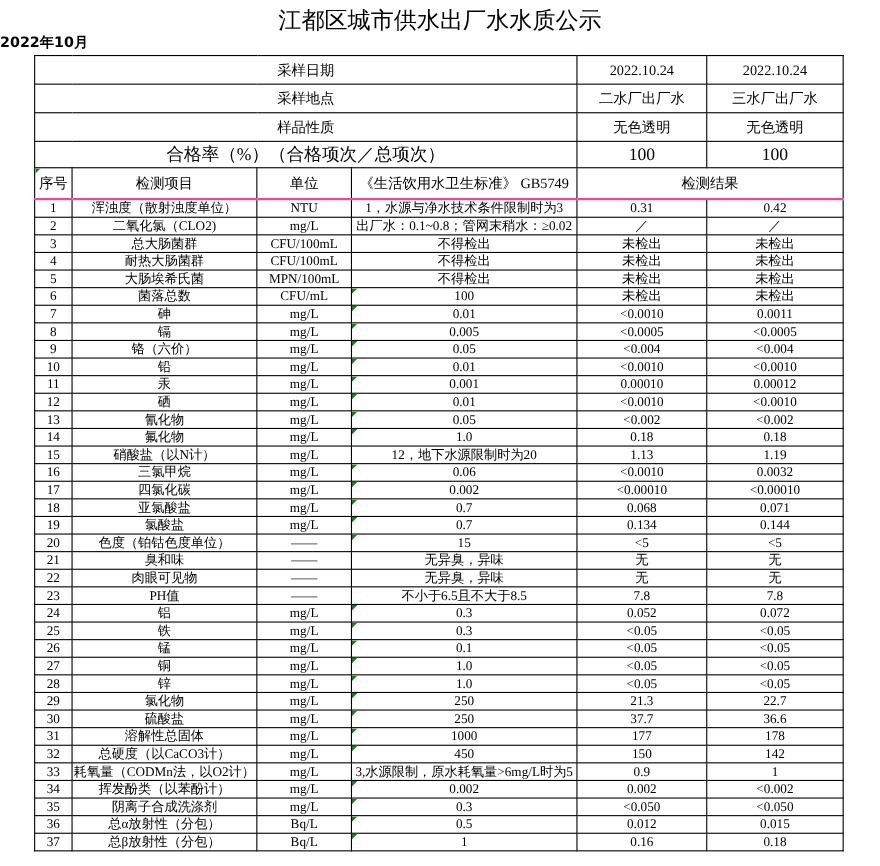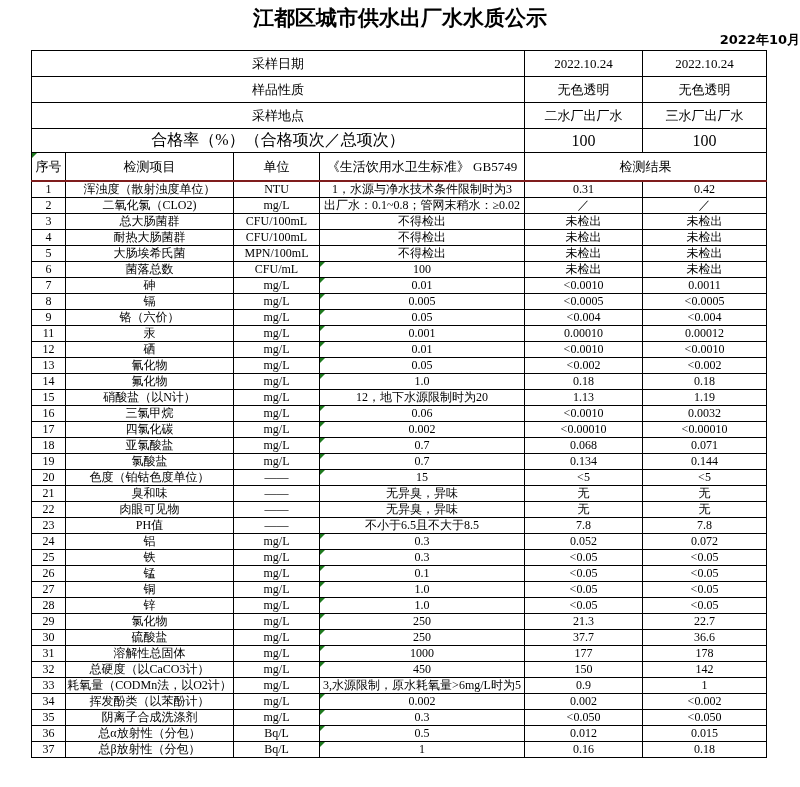--- a/index.html
+++ b/index.html
@@ -5,27 +5,27 @@
   html,body{margin:0;padding:0;}
   body{
     width:800px;height:787px;overflow:hidden;
     background:#ffffff;color:#000000;
     font-family:"Liberation Serif","DejaVu Serif",serif;
   }
   .page-title{
     margin:5px 0 0 0;
     text-align:center;
     font-family:"DejaVu Sans","Liberation Sans",sans-serif;
-    font-weight:bold;
+    font-weight:normal;
     font-size:21px;
     line-height:26px;
   }
   .page-subtitle{
     margin:1px 0 3px 0;
-    text-align:right;
+    text-align:left;
     font-family:"DejaVu Sans","Liberation Sans",sans-serif;
     font-weight:bold;
     font-size:13px;
     line-height:15px;
   }
   table.wq{
     border-collapse:collapse;
     table-layout:fixed;
     margin-left:31px;
     width:735px;
@@ -35,21 +35,21 @@
     border:1px solid #000;
     padding:0;
     font-weight:normal;
     text-align:center;
     vertical-align:middle;
     white-space:nowrap;
     overflow:hidden;
   }
   tr.info-row td{height:25px;font-size:13px;}
   tr.rate-row td{height:23px;font-size:16px;}
-  tr.cols-row th{height:27px;font-size:13px;border-bottom:2px solid #7f1d1d;}
+  tr.cols-row th{height:27px;font-size:13px;border-bottom:2px solid #ec4899;}
   tbody.data tr td{height:15px;font-size:12px;line-height:15px;}
   td.c-item{text-align:left;padding-left:2px;}
   .marker{position:relative;}
   .marker::before{
     content:"";
     position:absolute;
     left:0;top:0;
     width:5px;height:5px;
     background:var(--marker-green,#1E7A1E);
     clip-path:polygon(0 0,100% 0,0 100%);
@@ -70,28 +70,28 @@
       <col style="width:118px">
       <col style="width:124px">
   </colgroup>
   <thead>
     <tr class="info-row">
       <td colspan="4">采样日期</td>
       <td>2022.10.24</td>
       <td>2022.10.24</td>
     </tr>
     <tr class="info-row">
+      <td colspan="4">采样地点</td>
+      <td>二水厂出厂水</td>
+      <td>三水厂出厂水</td>
+    </tr>
+    <tr class="info-row">
       <td colspan="4">样品性质</td>
       <td>无色透明</td>
       <td>无色透明</td>
-    </tr>
-    <tr class="info-row">
-      <td colspan="4">采样地点</td>
-      <td>二水厂出厂水</td>
-      <td>三水厂出厂水</td>
     </tr>
     <tr class="rate-row">
       <td colspan="4">合格率（%）（合格项次／总项次）</td>
       <td>100</td>
       <td>100</td>
     </tr>
     <tr class="cols-row">
       <th class="marker">序号</th>
       <th>检测项目</th>
       <th>单位</th>
@@ -174,20 +174,28 @@
 
   <tr>
     <td class="c-no">9</td>
     <td class="c-item">铬（六价）</td>
     <td class="c-unit">mg/L</td>
     <td class="c-std marker">0.05</td>
     <td class="c-r1">&lt;0.004</td>
     <td class="c-r2">&lt;0.004</td>
   </tr>
 
+  <tr>
+    <td class="c-no">10</td>
+    <td class="c-item">铅</td>
+    <td class="c-unit">mg/L</td>
+    <td class="c-std marker">0.01</td>
+    <td class="c-r1">&lt;0.0010</td>
+    <td class="c-r2">&lt;0.0010</td>
+  </tr>
 
   <tr>
     <td class="c-no">11</td>
     <td class="c-item">汞</td>
     <td class="c-unit">mg/L</td>
     <td class="c-std marker">0.001</td>
     <td class="c-r1">0.00010</td>
     <td class="c-r2">0.00012</td>
   </tr>
 

